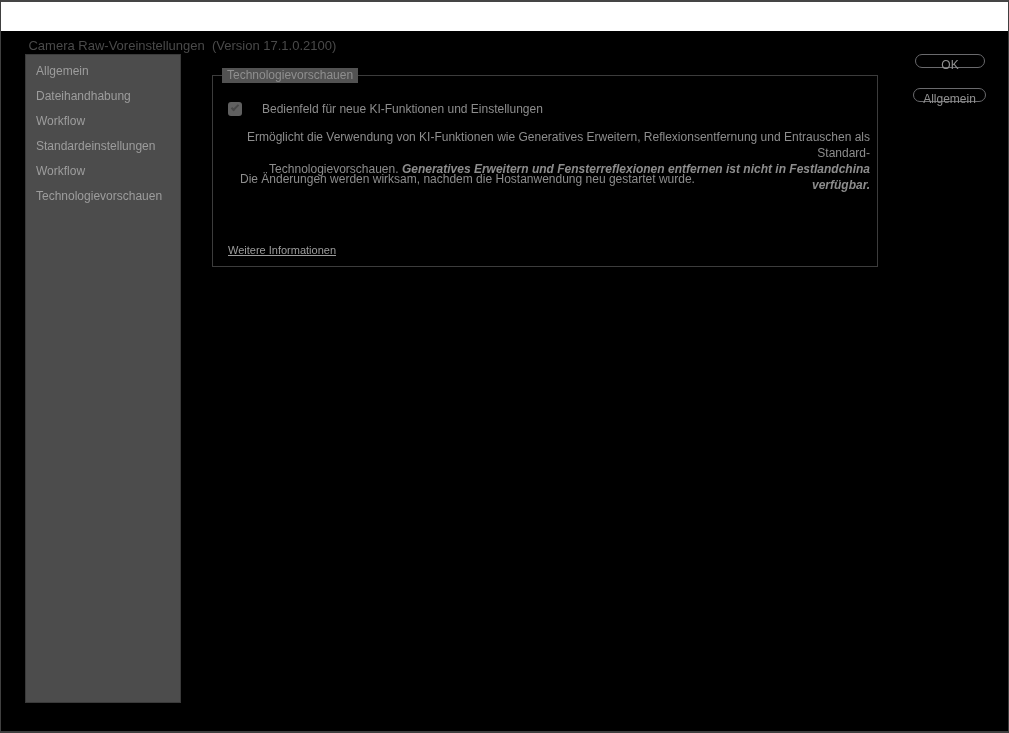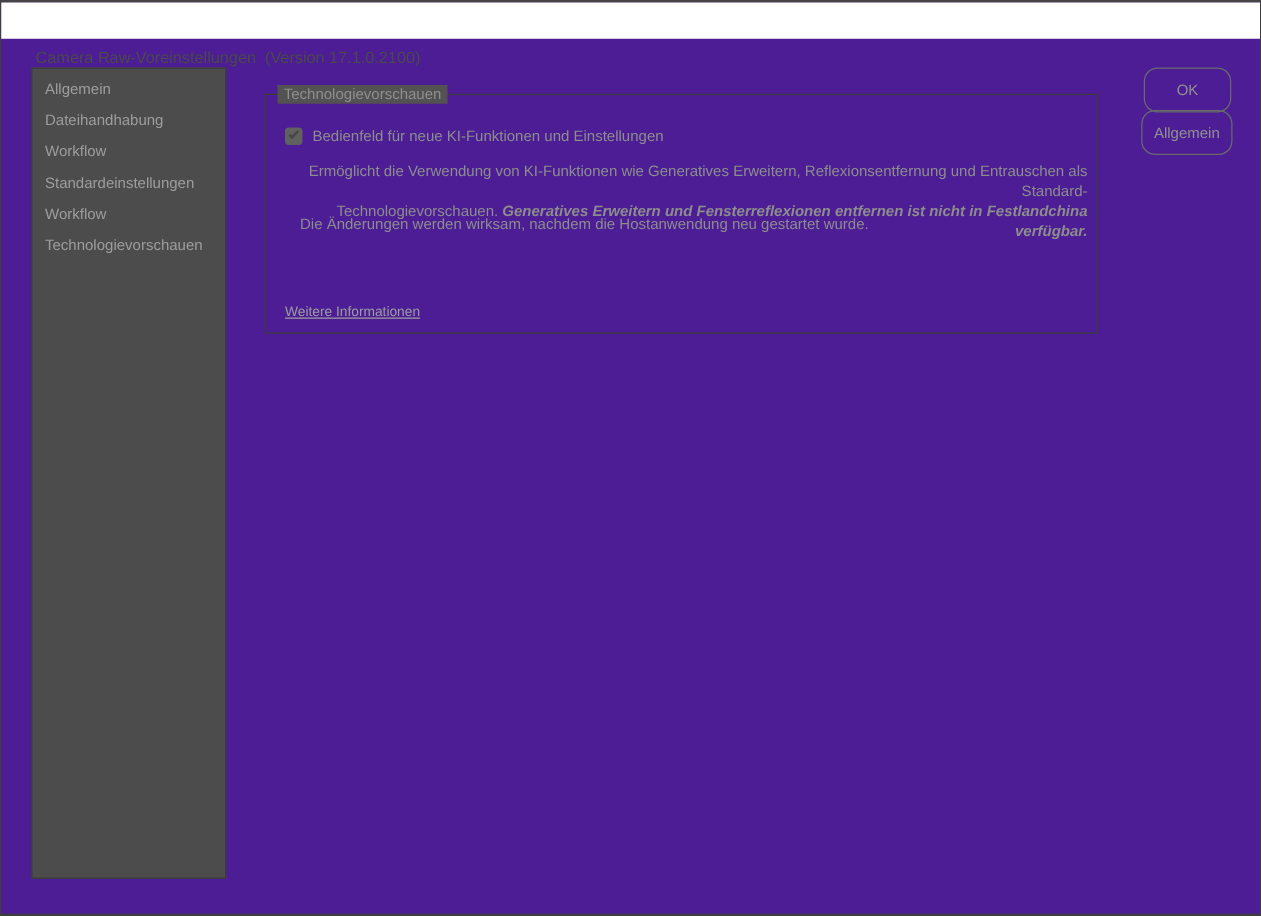--- a/index.html
+++ b/index.html
@@ -4,21 +4,21 @@
 <style>
   * { margin:0; padding:0; box-sizing:border-box; }
   html,body { width:1009px; height:733px; }
   body {
     font-family:"Liberation Sans", sans-serif;
     background:#525252;
     overflow:hidden;
   }
   .window {
     position:relative; width:1009px; height:733px;
-    background:#4c1d95;
+    background:#000000;
     border-left:1px solid #404040;
     border-right:1px solid #404040;
     border-bottom:2px solid #3e3e3e;
     border-top:2px solid #454545;
   }
   .titlebar {
     position:absolute; left:0; top:0; right:0; height:29px;
     background:#ffffff; color:#4a4a4a;
     font-size:13px; line-height:29px; padding-left:13px;
     white-space:pre;
@@ -50,38 +50,38 @@
     width:14px; height:14px; background:#606060;
     border-radius:3px; position:relative; flex:0 0 auto;
   }
   .checkbox .check {
     position:absolute; left:3px; top:3px;
     width:8px; height:4px;
     border-left:2px solid #474747; border-bottom:2px solid #474747;
     transform:rotate(-45deg);
   }
   .checkbox-label {
-    margin-left:8px; font-size:12px; color:#8d8d8d; line-height:14px;
+    margin-left:20px; font-size:12px; color:#8d8d8d; line-height:14px;
   }
   .desc {
     position:absolute; left:15px; top:53px; width:642px;
     font-size:12px; line-height:16px; color:#8d8d8d;text-align:right;
   }
   .desc .italic { font-style:italic;font-weight:bold; }
   .restart-note {
     position:absolute; left:15px; top:95px; width:642px;
     font-size:12px; line-height:16px; color:#8d8d8d;margin-left:12px;
   }
   .info-link {
     position:absolute; left:15px; top:168px;
     font-size:11px; color:#9d9d9d;
     text-decoration:underline; cursor:pointer;
   }
   .btn {
-    position:absolute; height:36px;
+    position:absolute; height:14px;
     border:1px solid #6a6a6d; border-radius:11px;
     background:transparent; color:#919191;
     font-size:12px; line-height:20px; text-align:center;
     font-family:"Liberation Sans", sans-serif;
     cursor:default; padding:0;
   }
   .btn-ok { left:914px; top:52px; width:70px; }
   .btn-cancel { left:912px; top:86px; width:73px; }
 </style>
 </head>

